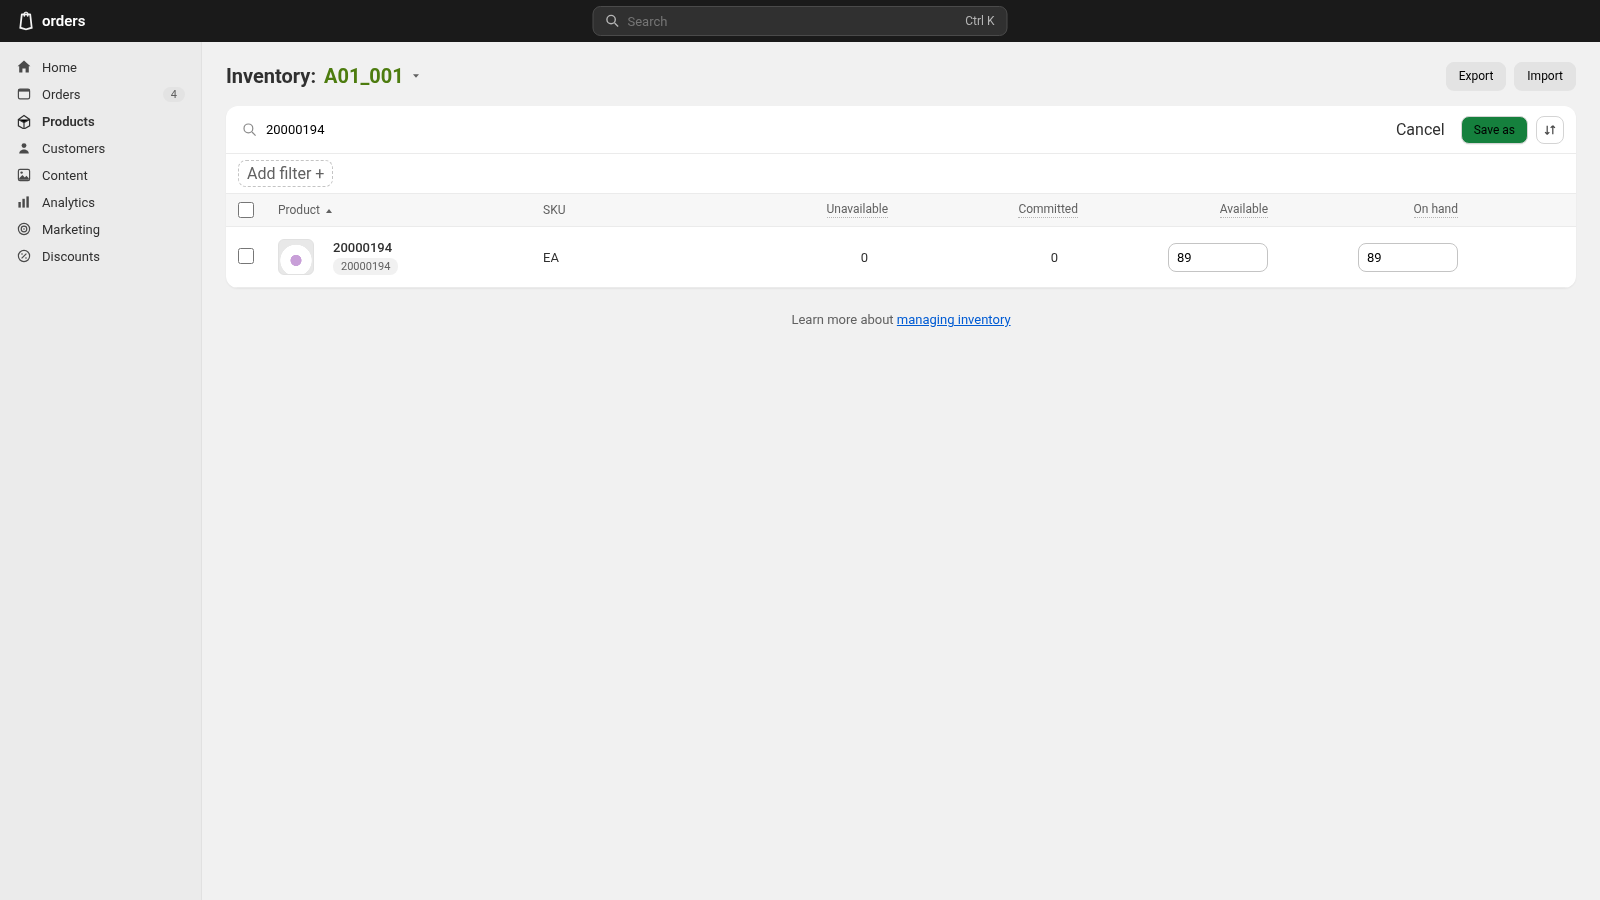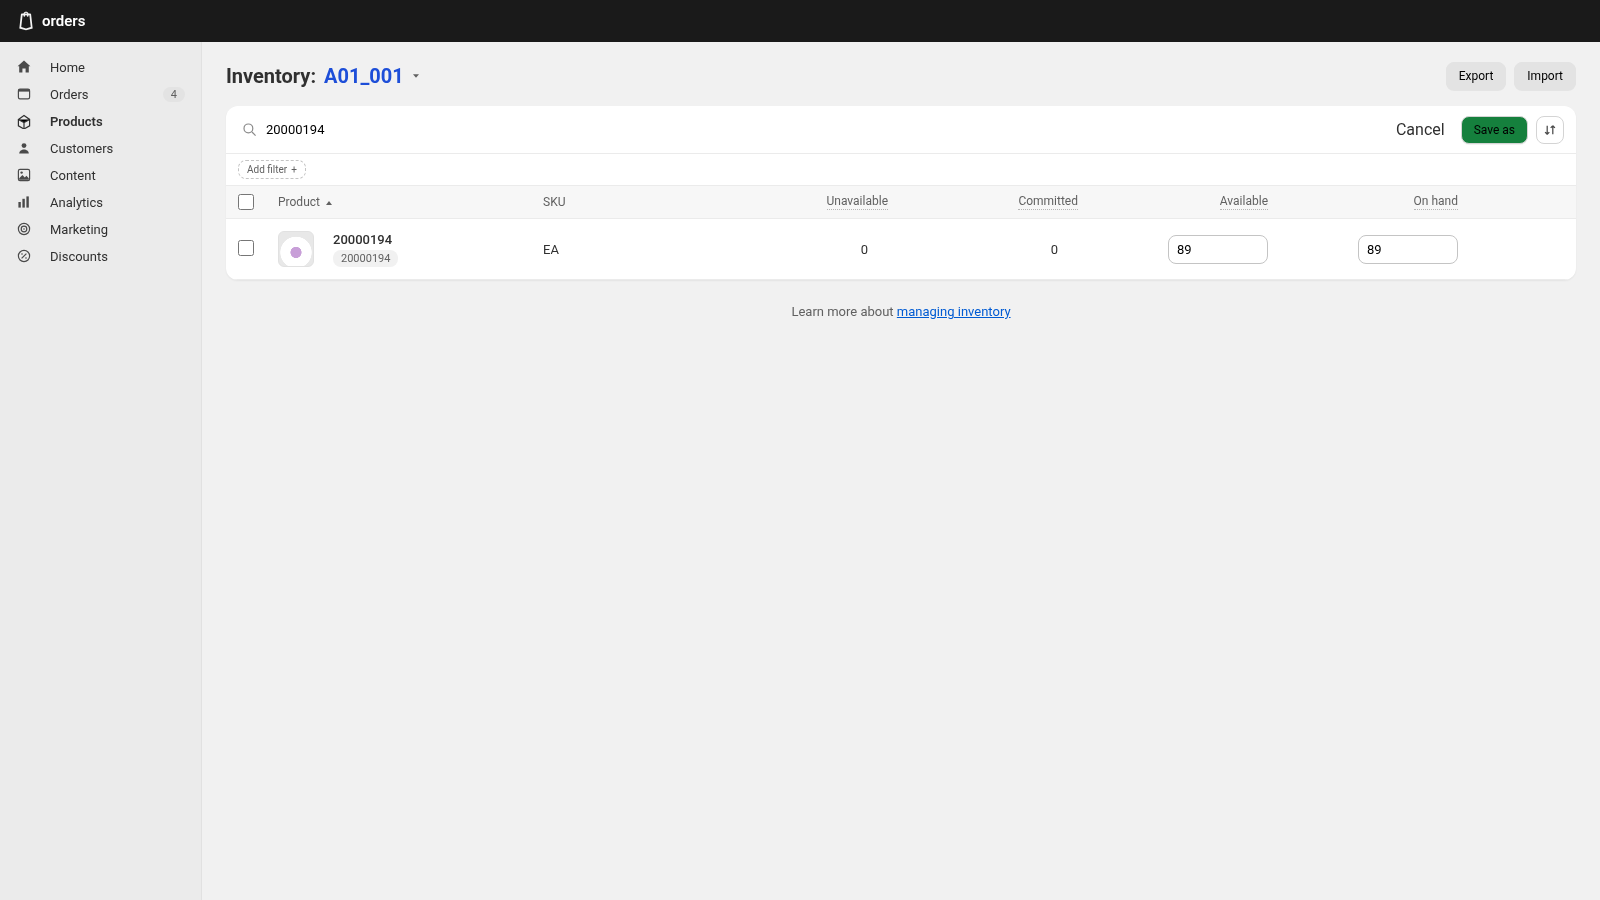--- a/index.html
+++ b/index.html
@@ -9,49 +9,49 @@
 .topbar { background: #1a1a1a; height: 42px; display: flex; align-items: center; padding: 0 16px; position: relative; }
 .logo { display: flex; align-items: center; gap: 6px; color: #fff; font-weight: 600; font-size: 15px; }
 .logo-icon { width: 20px; height: 22px; }
 .search-box { position: absolute; left: 50%; transform: translateX(-50%); width: 415px; background: #303030; border: 1px solid #4a4a4a; border-radius: 8px; height: 30px; display: flex; align-items: center; padding: 0 12px; color: #b5b5b5; }
 .search-box input { background: transparent; border: none; outline: none; color: #b5b5b5; flex: 1; margin-left: 8px; font-size: 13px; }
 .search-kbd { font-size: 12px; color: #b5b5b5; }
 
 
 .app { display: flex; }
 .sidebar { width: 202px; background: #ebebeb; padding: 12px 8px; min-height: calc(100vh - 42px); border-right: 1px solid #e1e1e1; }
-.nav-item { display: flex; align-items: center; gap: 18px; padding: 5px 8px; border-radius: 8px; cursor: pointer; color: #303030; font-size: 13px; margin-bottom: 1px; }
+.nav-item { display: flex; align-items: center; gap: 10px; padding: 5px 8px; border-radius: 8px; cursor: pointer; color: #303030; font-size: 13px; margin-bottom: 1px; }
 .nav-item .icon { width: 16px; height: 16px; display: flex; align-items: center; justify-content: center; }
 .nav-badge { margin-left: auto; background: #e3e3e3; border-radius: 8px; padding: 1px 8px; font-size: 11px; color: #616161; }
 .nav-sub { margin-left: 14px; border-left: 1px solid #d4d4d4; }
 .nav-sub .nav-item { padding-left: 18px; font-size: 13px; margin-left: 4px; position: relative; }
 .nav-sub .nav-item.active { background: #fff; font-weight: 600; }
 .nav-sub .nav-item.active::before { content: ""; position: absolute; left: -5px; top: 50%; width: 10px; height: 6px; border-left: 1px solid #b5b5b5; border-bottom: 1px solid #b5b5b5; transform: translateY(-80%); border-bottom-left-radius: 3px; }
 .nav-item.bold { font-weight: 600; }
 
 .main { flex: 1; padding: 20px 24px; max-width: calc(100% - 202px); }
 
 
 .page-header { display: flex; align-items: center; justify-content: space-between; margin-bottom: 16px; }
 .page-title-wrap { display: flex; align-items: center; gap: 8px; }
 .page-title-wrap h1 { font-size: 20px; font-weight: 700; }
-.location-btn { background: transparent; border: none; font-size: 20px; font-weight: 700; display: flex; align-items: center; gap: 6px; cursor: pointer; color: #1d4ed8; }
+.location-btn { background: transparent; border: none; font-size: 20px; font-weight: 700; display: flex; align-items: center; gap: 6px; cursor: pointer; color: #4d7c0f; }
 .header-actions { display: flex; gap: 8px; padding-left: 36px; }
 .btn { background: #15803d; border: 1px solid #d4d4d4; border-radius: 8px; padding: 6px 12px; font-size: 12px; cursor: pointer; box-shadow: 0 1px 0 rgba(0,0,0,0.05); }
 .btn-plain { background: #e3e3e3; border: 1px solid #e3e3e3; }
 
 
 .card { background: #fff; border-radius: 12px; box-shadow: 0 1px 2px rgba(0,0,0,0.06); overflow: hidden; }
 .search-row { display: flex; align-items: center; padding: 8px 12px; gap: 8px; border-bottom: 1px solid #ebebeb; }
 .search-input-wrap { display: flex; align-items: center; flex: 1; gap: 8px; padding: 4px 4px; }
 .search-input-wrap input { border: none; outline: none; font-size: 13px; flex: 1; }
 .link-btn { background: none; border: none; color: #303030; font-size: 16px; cursor: pointer; padding: 6px 8px; }
 .icon-btn { background: #fff; border: 1px solid #d4d4d4; border-radius: 8px; width: 28px; height: 28px; display: flex; align-items: center; justify-content: center; cursor: pointer; }
 .filter-row { padding: 6px 12px; border-bottom: 1px solid #ebebeb; }
-.add-filter { background: #fff; border: 1px dashed #c4c4c4; border-radius: 8px; padding: 3px 8px; font-size: 10px; color: #616161; display: inline-flex; align-items: center; gap: 4px; cursor: pointer; }
+.add-filter { background: #fff; border: 1px dashed #c4c4c4; border-radius: 8px; padding: 3px 8px; font-size: 16px; color: #616161; display: inline-flex; align-items: center; gap: 4px; cursor: pointer; }
 
 
 .table-head, .table-row { display: grid; grid-template-columns: 40px 55px 210px 155px 190px 190px 190px 190px; align-items: center; padding: 8px 12px; gap: 0; }
 .table-head { background: #f7f7f7; font-size: 12px; color: #616161; border-bottom: 1px solid #ebebeb; }
 .table-head .col { display: flex; align-items: flex-end; gap: 4px; }
 .table-head .underline { border-bottom: 1px dotted #b5b5b5; padding-bottom: 1px; display: inline-block; }
 .col-right { justify-content: flex-end; text-align: right; }
 .col-product-head { grid-column: 2 / 4; }
 .table-row { border-bottom: 1px solid #ebebeb; padding: 12px 12px; }
 .cb { width: 16px; height: 16px; cursor: pointer; }
@@ -67,20 +67,28 @@
 </head>
 <body>
 
 <div class="topbar">
   <div class="logo">
     <svg class="logo-icon" viewBox="0 0 24 26">
       <path fill="#fff" d="M15 4c-.4-1.2-1.6-2-3-2s-2.6.8-3 2H7c-.6 0-1 .4-1.1 1L4 22l8 2 8-2-1.9-17c-.1-.6-.5-1-1.1-1h-2zM12 3c.7 0 1.3.4 1.6 1H10.4c.3-.6.9-1 1.6-1zM9 7c0 .6.4 1 1 1s1-.4 1-1V6h2v1c0 .6.4 1 1 1s1-.4 1-1V6h1.1l1.6 14.3L12 22l-5.7-1.7L7.9 6H9v1z" opacity="0.95"></path>
     </svg>
     <span>orders</span>
   </div>
+  <div class="search-box">
+    <svg width="14" height="14" viewBox="0 0 20 20">
+        <circle cx="8" cy="8" r="6" stroke="#b5b5b5" stroke-width="2" fill="none"></circle>
+        <line x1="13" y1="13" x2="18" y2="18" stroke="#b5b5b5" stroke-width="2"></line>
+      </svg>
+    <input type="text" placeholder="Search" style="">
+    <span class="search-kbd">Ctrl K</span>
+  </div>
 </div>
 
 <div class="app">
 
   <div class="sidebar">
     <div class="nav-item">
       <span class="icon">
           <svg width="16" height="16" viewBox="0 0 20 20">
             <path fill="#4a4a4a" d="M10 2l8 7h-2v8h-4v-5H8v5H4v-8H2z"></path>
           </svg>

